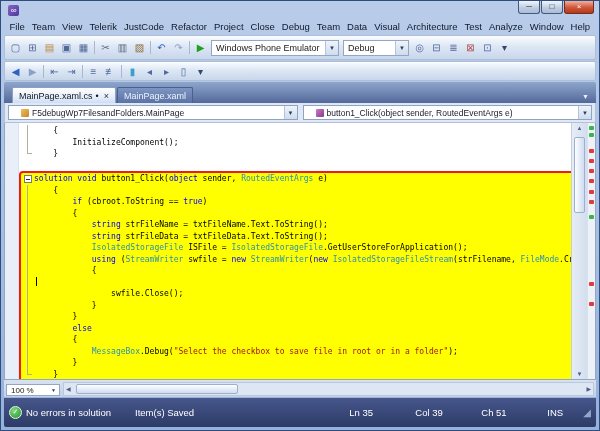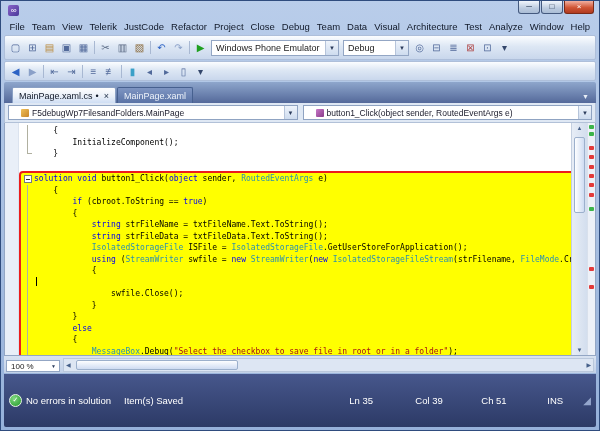--- a/index.html
+++ b/index.html
@@ -55,23 +55,23 @@
 .vthumb{position:absolute;top:14px;left:2px;right:2px;height:74px;background:linear-gradient(90deg,#fdfeff,#cfdcf2);border:1px solid #9cb0cc;border-radius:2px}
 .annot{width:7px;flex:none;background:#edf1f8;border-left:1px solid #d8e0ec;position:relative}
 .mark{position:absolute;left:1px;right:1px;height:4px;border-radius:1px}
 .bottombar{height:15px;flex:none;display:flex;align-items:flex-end;background:linear-gradient(#d8e2f1,#c2d1e8);padding:1px 2px;gap:3px}
 .zoom{width:54px;height:12px;box-sizing:border-box;background:#fff;border:1px solid #93a6c4;font-size:8px;display:flex;align-items:center;padding-left:4px;color:#222}
 .zoom .zarrow{margin-left:auto;font-size:5px;color:#2c3c5c;padding-right:3px}
 .hscroll{flex:1;height:12px;background:#dde6f3;border:1px solid #bac8dc;position:relative;font-size:6px;color:#46608a}
 .hs-left{position:absolute;left:2px;top:2px}
 .hs-right{position:absolute;right:2px;top:2px}
 .hthumb{position:absolute;left:12px;top:1px;bottom:1px;width:160px;background:linear-gradient(#fdfeff,#cfdcf2);border:1px solid #9cb0cc;border-radius:2px}
-.statusbar{height:21px;flex:none;display:flex;align-items:center;background:linear-gradient(#47578c,#2c3a66);color:#fff;font-size:9.5px;padding:16px 5px;margin-top:1px;border-radius:0 0 2px 2px}
+.statusbar{height:21px;flex:none;display:flex;align-items:center;background:linear-gradient(#47578c,#2c3a66);color:#fff;font-size:9.5px;padding:4px 5px;margin-top:1px;border-radius:0 0 2px 2px}
 .check-icon{width:11px;height:11px;border-radius:50%;background:radial-gradient(circle at 35% 30%,#7fd87f,#22982a);border:1px solid #e8f4e8;color:#fff;font-size:7px;line-height:10px;text-align:center;margin-right:4px}
-.sb-saved{margin-left:13px}
+.sb-saved{margin-left:24px}
 .sb-spacer{flex:1}
 .sb-field{width:66px}
 .sb-mode{width:34px}
 .grip{color:#94a6cc;font-size:10px;margin-left:2px}
 </style>
 </head>
 <body>
 
 <div class="window">
 

